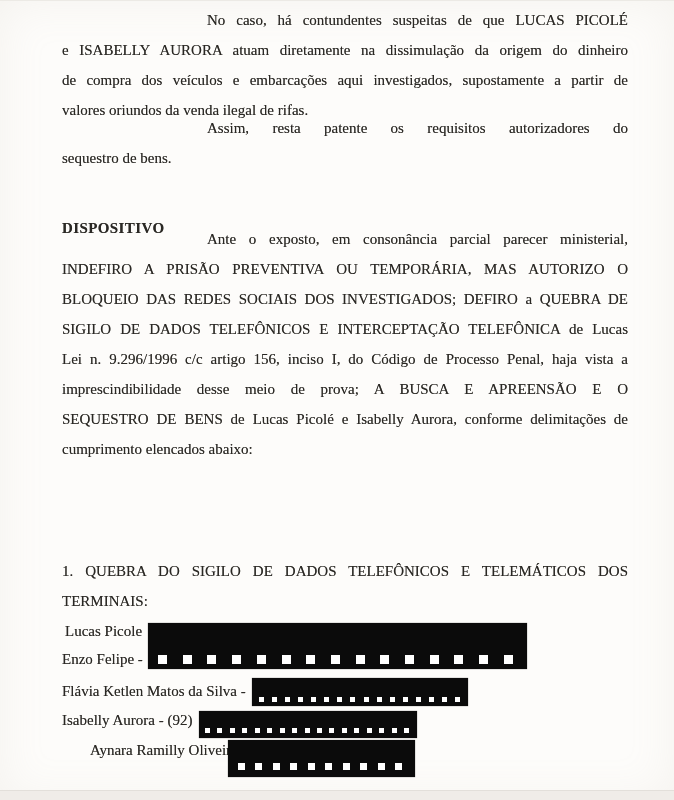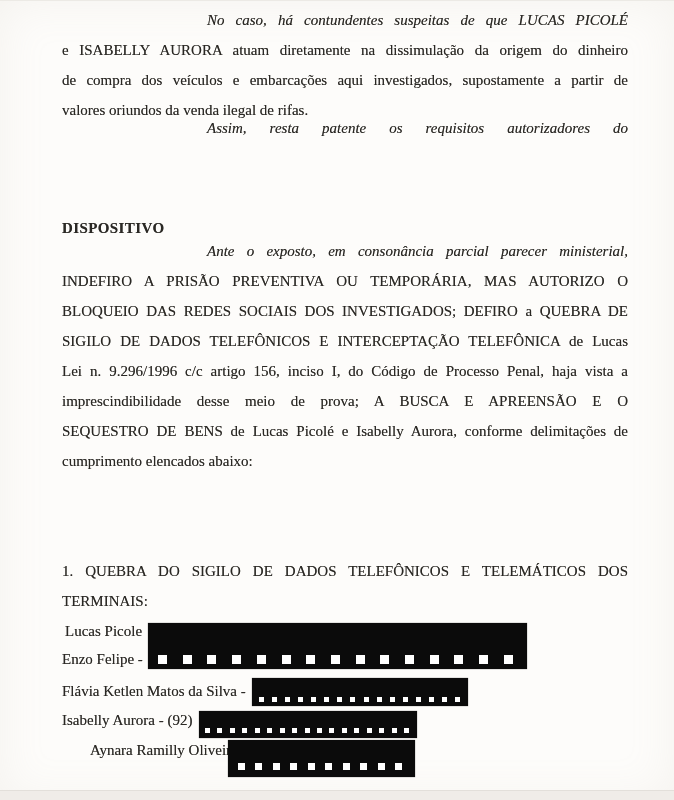--- a/index.html
+++ b/index.html
@@ -13,25 +13,25 @@
     box-shadow:inset 0 0 45px rgba(190,184,172,0.14);
     border-top:1px solid #eceae5;
   }
   .doc{ text-shadow:0 0 0.6px rgba(40,38,34,0.55); }
   .block{
     position:absolute;left:62px;width:566px;
     font-size:15px;line-height:30px;
   }
   .line{ text-align:justify; text-align-last:justify; white-space:normal; }
   .line.last{ text-align-last:left; }
-  .line.indent{ text-indent:145px;font-style:italic; }
+  .line.indent{ text-indent:145px; }
   .p1{ top:4px; }
   .p2{ top:112px; }
   .h1{ top:212px; font-weight:bold; letter-spacing:0.4px; }
-  .p3{ top:235px; }
+  .p3{ top:223px; }
   .h2{ top:555px; }
   .term-label{
     position:absolute;left:62px;
     font-size:15px;line-height:20px;white-space:nowrap;
   }
   .t-lucas{ top:620px; left:65px; }
   .t-enzo{ top:648px; }
   .t-flavia{ top:680px; }
   .t-isabelly{ top:709px; }
   .t-aynara{ top:739px;margin-left:28px; }
@@ -70,20 +70,21 @@
 
     <div class="block p1">
       <div class="line indent">No caso, há contundentes suspeitas de que LUCAS PICOLÉ</div>
       <div class="line">e ISABELLY AURORA atuam diretamente na dissimulação da origem do dinheiro</div>
       <div class="line">de compra dos veículos e embarcações aqui investigados, supostamente a partir de</div>
       <div class="line last">valores oriundos da venda ilegal de rifas.</div>
     </div>
 
     <div class="block p2">
       <div class="line indent">Assim, resta patente os requisitos autorizadores do</div>
+      <div class="line last">sequestro de bens.</div>
     </div>
 
     <div class="block h1">
       <div class="line last">DISPOSITIVO</div>
     </div>
 
     <div class="block p3">
       <div class="line indent">Ante o exposto, em consonância parcial parecer ministerial,</div>
       <div class="line">INDEFIRO A PRISÃO PREVENTIVA OU TEMPORÁRIA, MAS AUTORIZO O</div>
       <div class="line">BLOQUEIO DAS REDES SOCIAIS DOS INVESTIGADOS; DEFIRO a QUEBRA DE</div>

